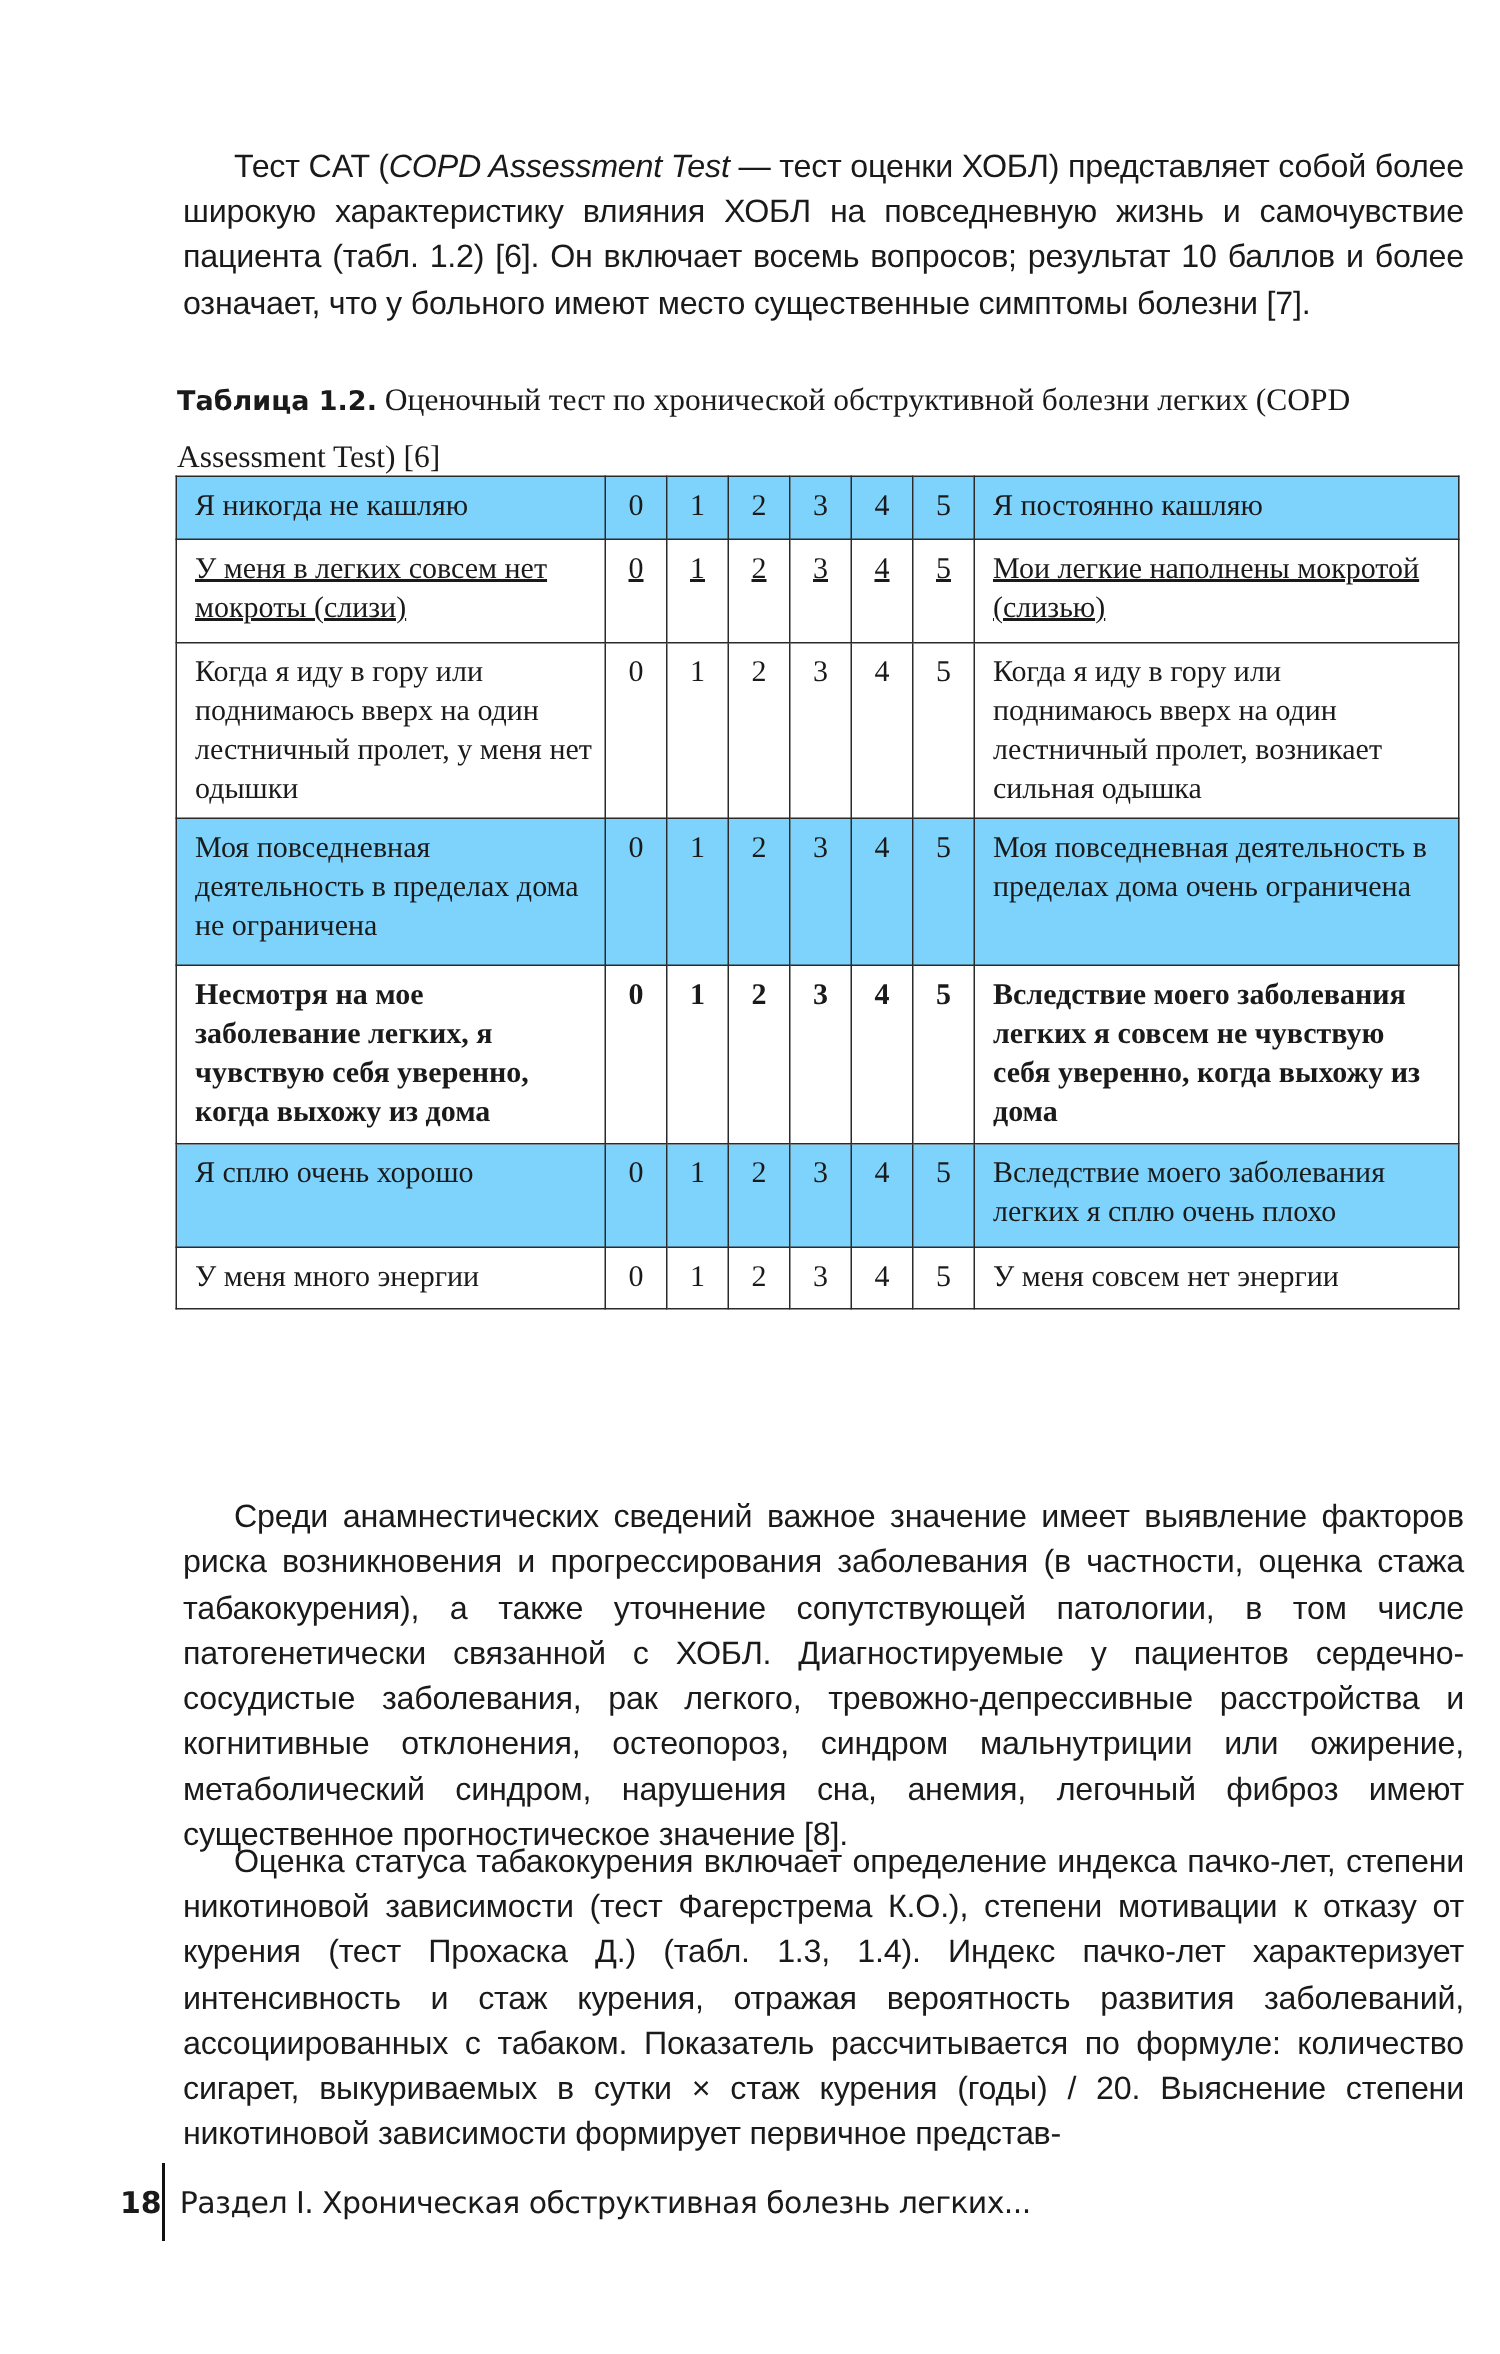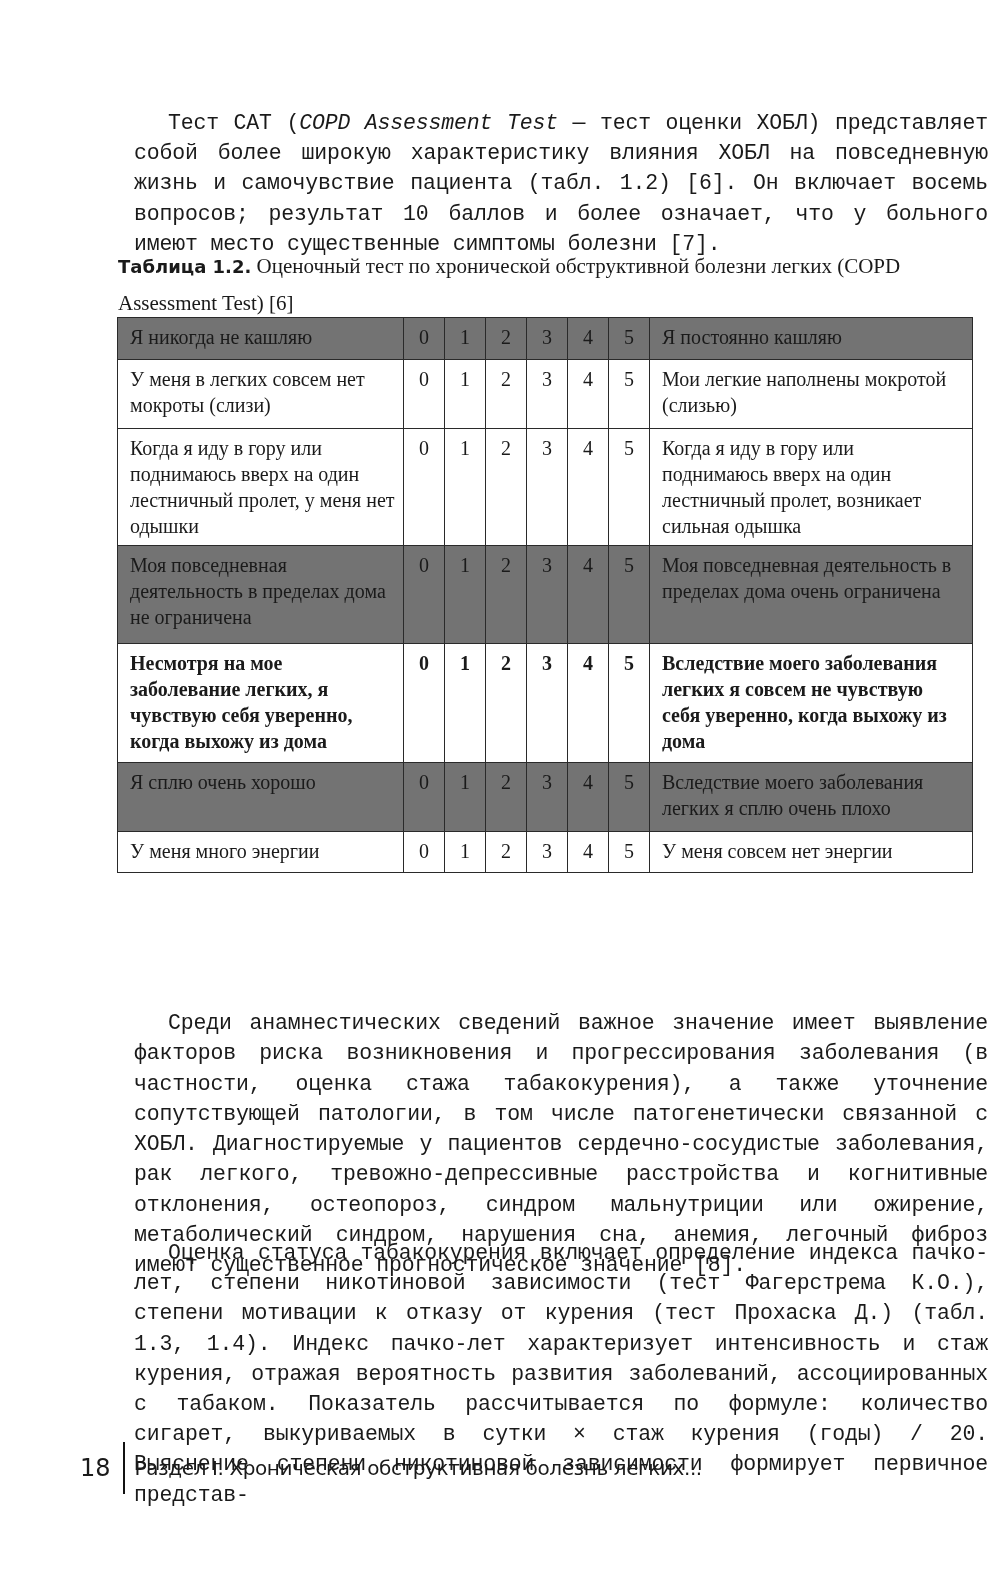--- a/index.html
+++ b/index.html
@@ -1,51 +1,51 @@
 <!DOCTYPE html>
 <html><head>
 <meta charset="utf-8">
 <style>
   html, body { margin: 0; padding: 0; background: #ffffff; }
   body { width: 1000px; height: 1569px; position: relative; overflow: hidden; color: #1a1a1a; }
 
   .para {
     position: absolute; left: 118px; width: 854px;
-    font-family: Liberation Mono, monospace; font-size: 21.5px; line-height: 30.2px;
-    text-align: justify; text-indent: 34px; margin: 16px; letter-spacing: -0.15px;
+    font-family: Liberation Sans, sans-serif; font-size: 21.5px; line-height: 30.2px;
+    text-align: justify; text-indent: 34px; margin: 4px; letter-spacing: -0.15px;
   }
   #p1 { top: 92px; }
   #p2 { top: 992px; line-height: 30.3px; }
   #p3 { top: 1222px; line-height: 30.2px; }
 
   .caption {
     position: absolute; left: 118px; top: 248px; width: 854px;
     font-family: "Liberation Serif", serif; font-size: 21px; line-height: 37px; margin: 0;
   }
   .caption .cap-label { font-family: "DejaVu Sans", sans-serif; font-weight: bold; font-size: 18px; }
 
   table.cat {
     position: absolute; left: 117px; top: 317px; width: 856px;
     border-collapse: collapse; font-family: "Liberation Serif", serif; font-size: 20px; line-height: 26px;
   }
   table.cat td { border: 1.5px solid #2a2a2a; vertical-align: top; padding: 6px 8px 6px 12px; }
   table.cat td.num { text-align: center; padding: 6px 0; width: 40px; }
   table.cat td.left { width: 265px; }
-  table.cat tr.shaded td { background: #737373; }
+  table.cat tr.shaded td { background: #7dd3fc; }
   table.cat tr.r0 td { height: 29px; }
-  table.cat tr.r1 td { height: 56px; }
+  table.cat tr.r1 td { height: 56px; text-decoration: underline; }
   table.cat tr.r2 td { height: 89px; }
   table.cat tr.r3 td { height: 97px; }
   table.cat tr.r4 td { height: 85px; }
   table.cat tr.r5 td { height: 106px; font-weight: bold; }
   table.cat tr.r6 td { height: 56px; }
   table.cat tr.r7 td { height: 28px; }
 
   .footer { position: absolute; left: 80px; top: 1445px; height: 46px; display: flex; align-items: center; }
-  .footer .page-num { font-family: "DejaVu Sans", sans-serif; font-weight: normal; font-size: 24px; margin-right: 12px; }
+  .footer .page-num { font-family: "DejaVu Sans", sans-serif; font-weight: bold; font-size: 20px; margin-right: 0; }
   .footer .sep { width: 2px; height: 52px; background: #111; margin-right: 10px; }
   .footer .running { font-family: "DejaVu Sans", sans-serif; font-size: 20px; letter-spacing: -0.4px; text-align: center; }
 </style>
 </head>
 <body>
 
 <p id="p1" class="para"><span>Тест CAT (</span><i>COPD Assessment Test</i><span> — тест оценки ХОБЛ) представляет собой более широкую характеристику влияния ХОБЛ на повседневную жизнь и самочувствие пациента (табл. 1.2) [6]. Он включает восемь вопросов; результат 10 баллов и более означает, что у больного имеют место существенные симптомы болезни [7].</span></p>
 
 <p class="caption"><span class="cap-label">Таблица 1.2.</span><span> Оценочный тест по хронической обструктивной болезни легких (COPD Assessment Test) [6]</span></p>
 

